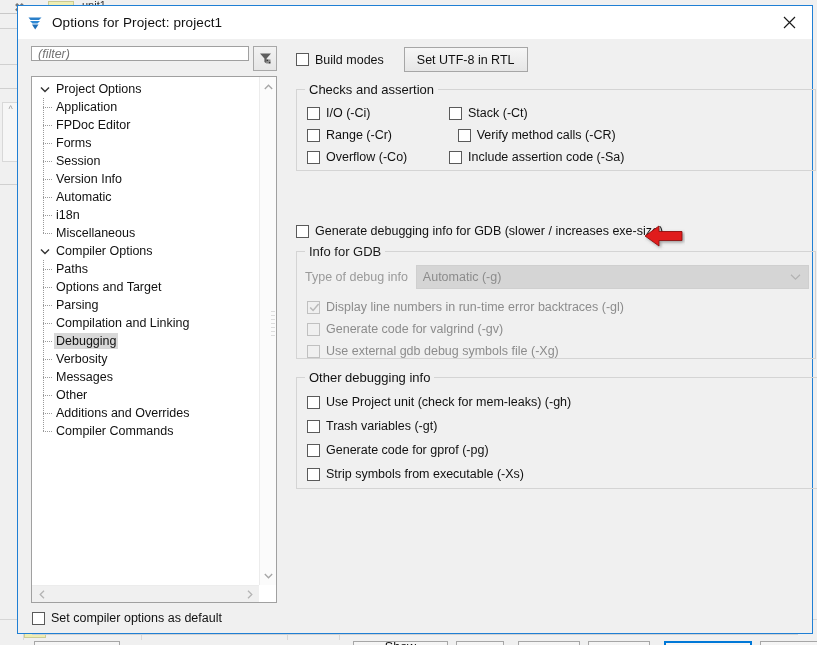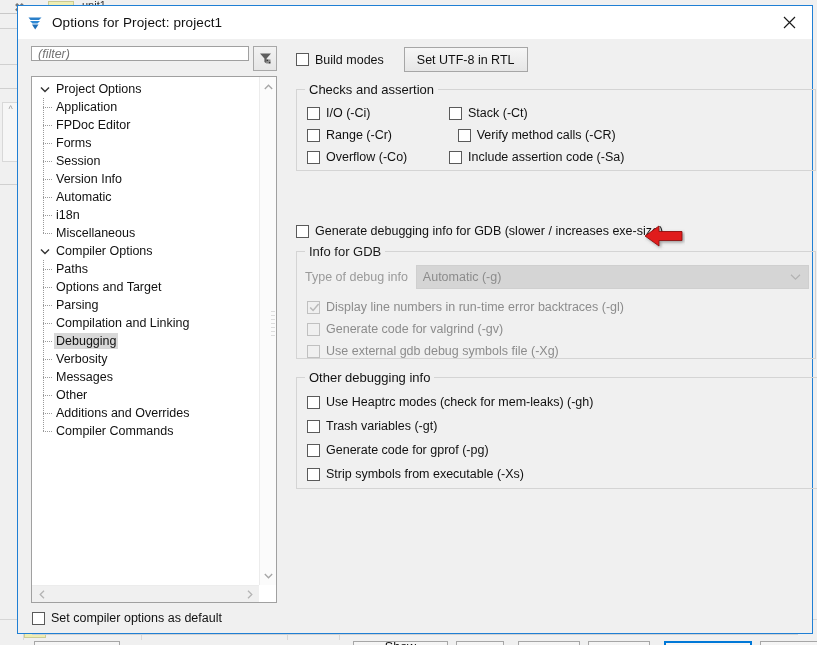--- a/index.html
+++ b/index.html
@@ -611,21 +611,21 @@
             </div>
           </div>
       </div>
 
       <div class="groupbox" style="left:8px; top:338px; width:568px; height:112px;">
         <span class="gb-title">Other debugging info</span>
         <div id="other-debug-list" style="position:absolute; left:10px; top:12px;">
             <div style="height: 24px; display: flex; align-items: center;">
               <span class="chk">
                 <span class="box"></span>
-                <span>Use Heaptrc modes (check for mem-leaks) (-gh)</span>
+                <span>Use Project unit (check for mem-leaks) (-gh)</span>
               </span>
             </div>
             <div style="height: 24px; display: flex; align-items: center;">
               <span class="chk">
                 <span class="box"></span>
                 <span>Trash variables (-gt)</span>
               </span>
             </div>
             <div style="height: 24px; display: flex; align-items: center;">
               <span class="chk">

